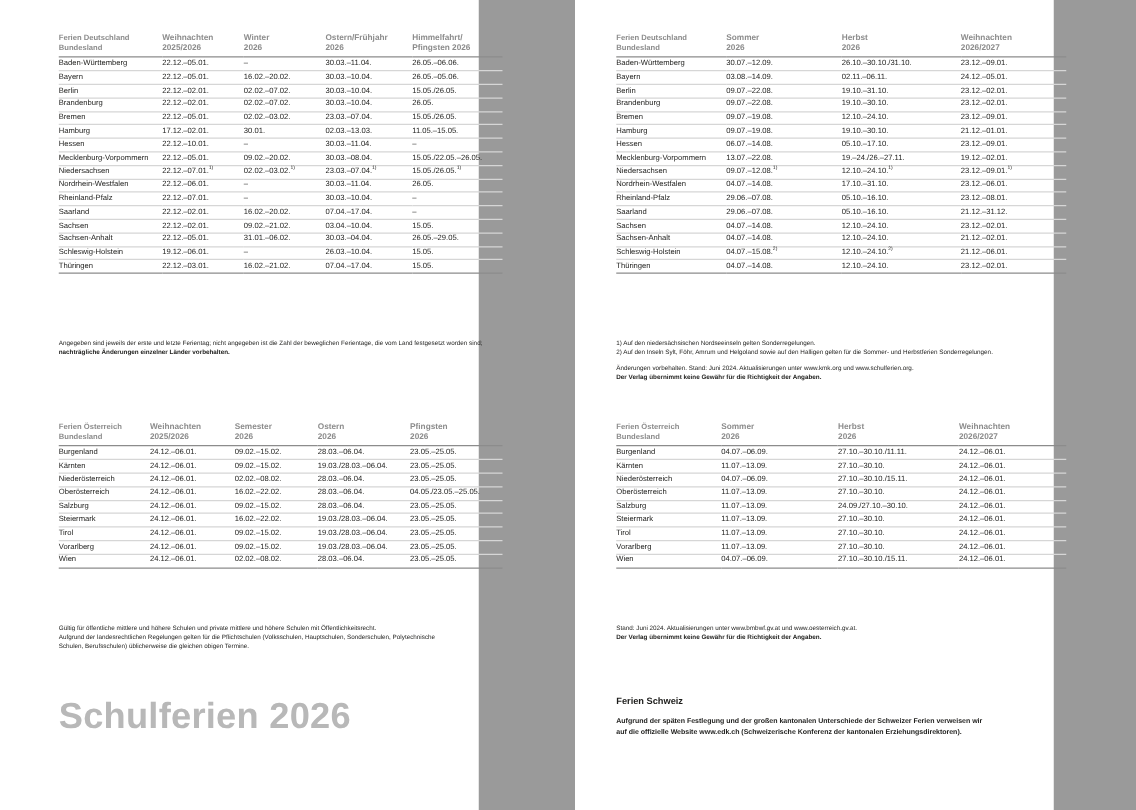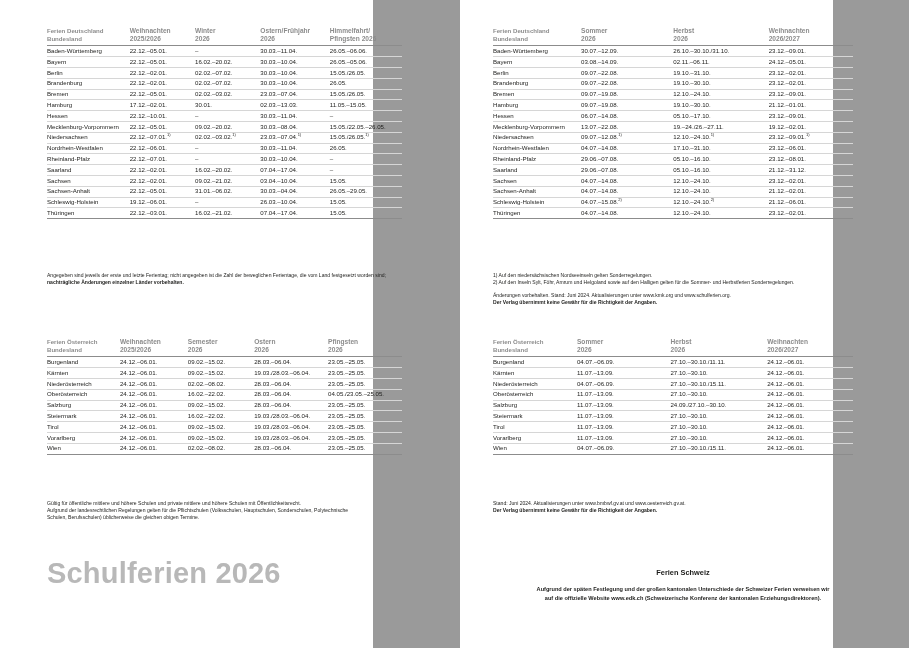--- a/index.html
+++ b/index.html
@@ -18,20 +18,21 @@
     width: 909px;
     height: 648px;
     background: #9a9a9a;
   }
   .sheet {
     position: absolute;
     top: 0;
     width: 373px;
     height: 648px;
     background: #ffffff;
+    padding-left: 10px;
   }
   .sheet.left { left: 0; }
   .sheet.right { left: 460px; }
   .gutter {
     position: absolute;
     left: 449px;
     top: 0;
     width: 11px;
     height: 648px;
     background: #9a9a9a;
@@ -580,21 +581,21 @@
             </tr>
           </tbody>
       </table>
     </div>
 
     <div class="block note" style="left:33px; top:500px; width:380px;">
       <div>Stand: Juni 2024. Aktualisierungen unter www.bmbwf.gv.at und www.oesterreich.gv.at.</div>
       <div style="font-weight:bold;">Der Verlag übernimmt keine Gewähr für die Richtigkeit der Angaben.</div>
     </div>
 
-    <div class="block" style="left:33px; top:568px; width:380px;text-align:center;">
+    <div class="block" style="left:33px; top:556px; width:380px;">
       <div class="ch-title">Ferien Schweiz</div>
       <div class="ch-body">
         <div>Aufgrund der späten Festlegung und der großen kantonalen Unterschiede der Schweizer Ferien verweisen wir</div>
         <div>auf die offizielle Website www.edk.ch (Schweizerische Konferenz der kantonalen Erziehungsdirektoren).</div>
       </div>
     </div>
   </div>
 
 </div>
 

